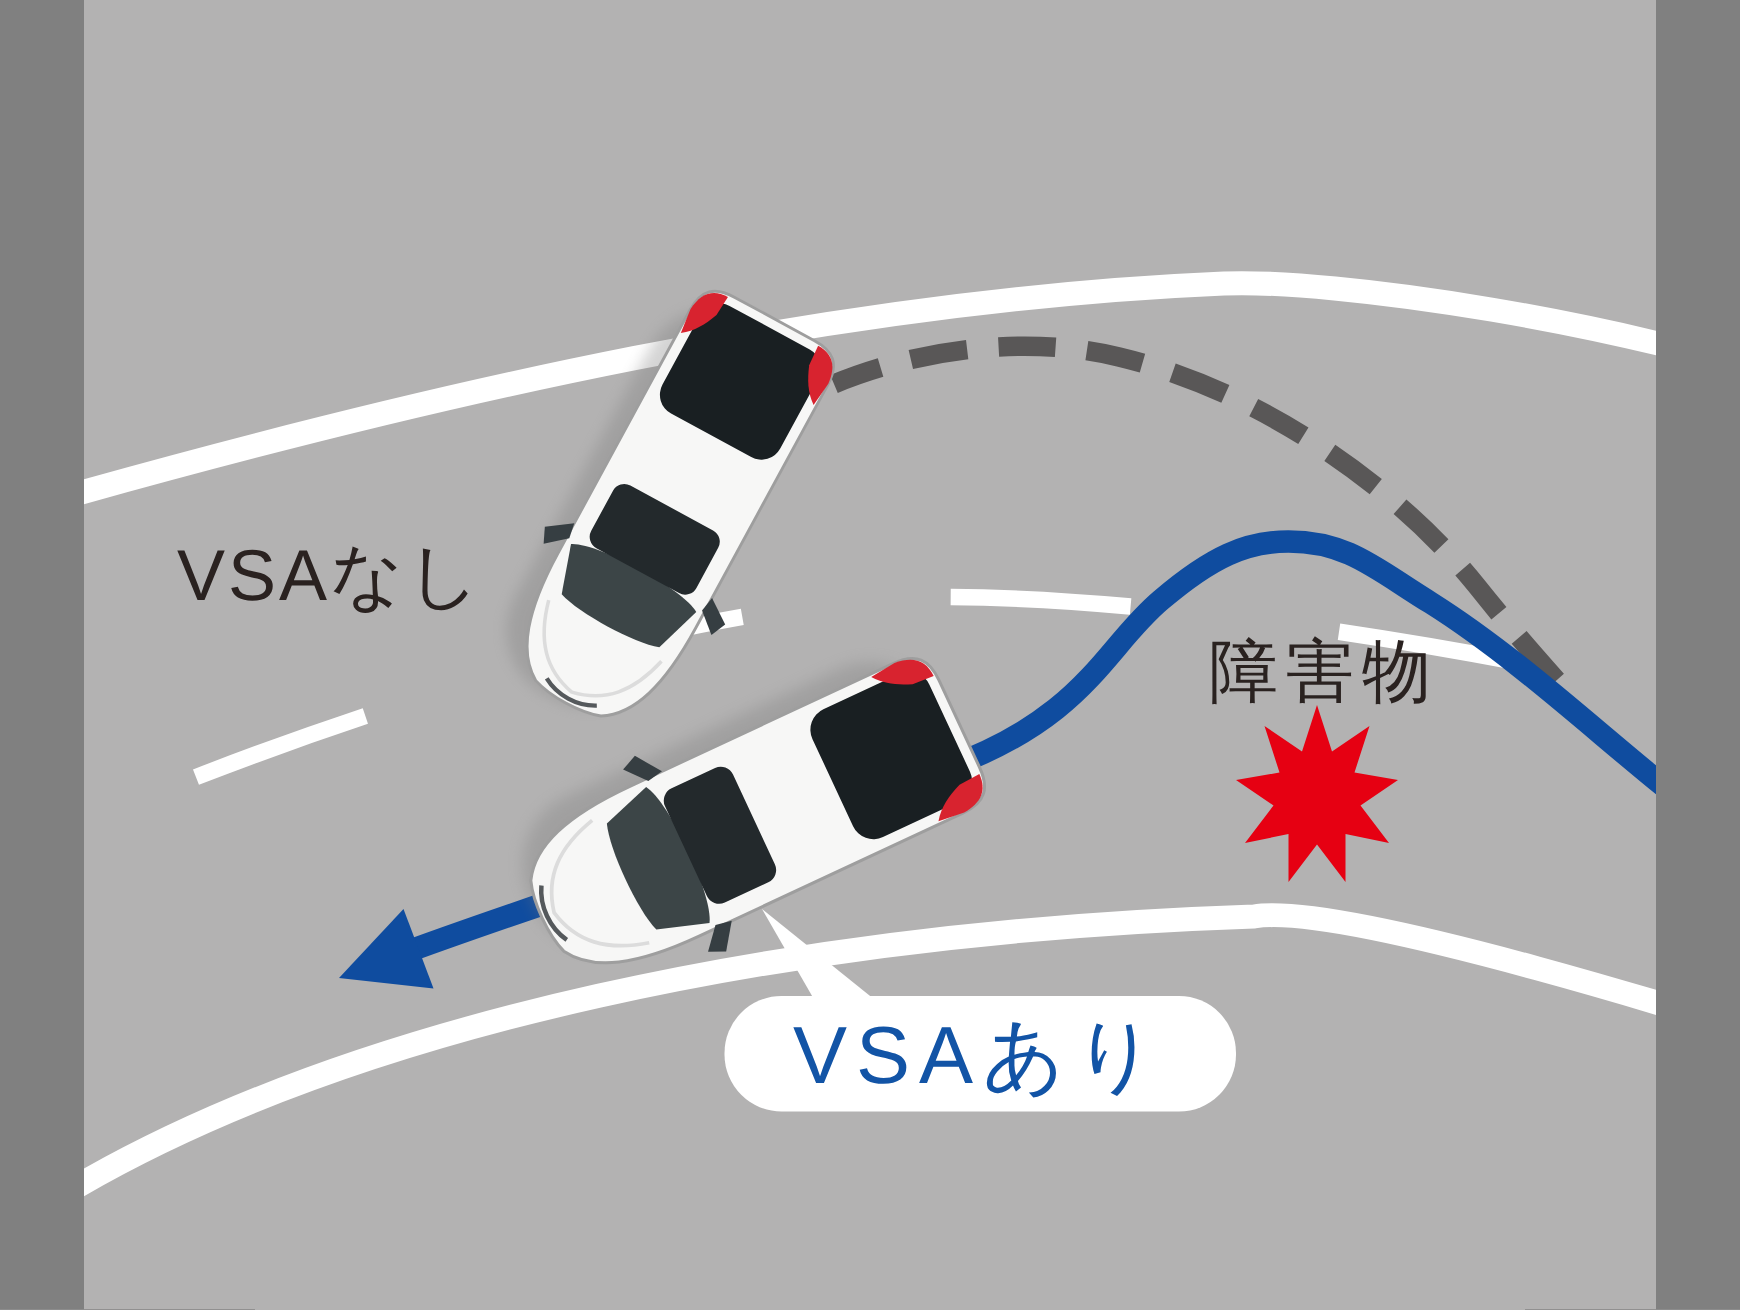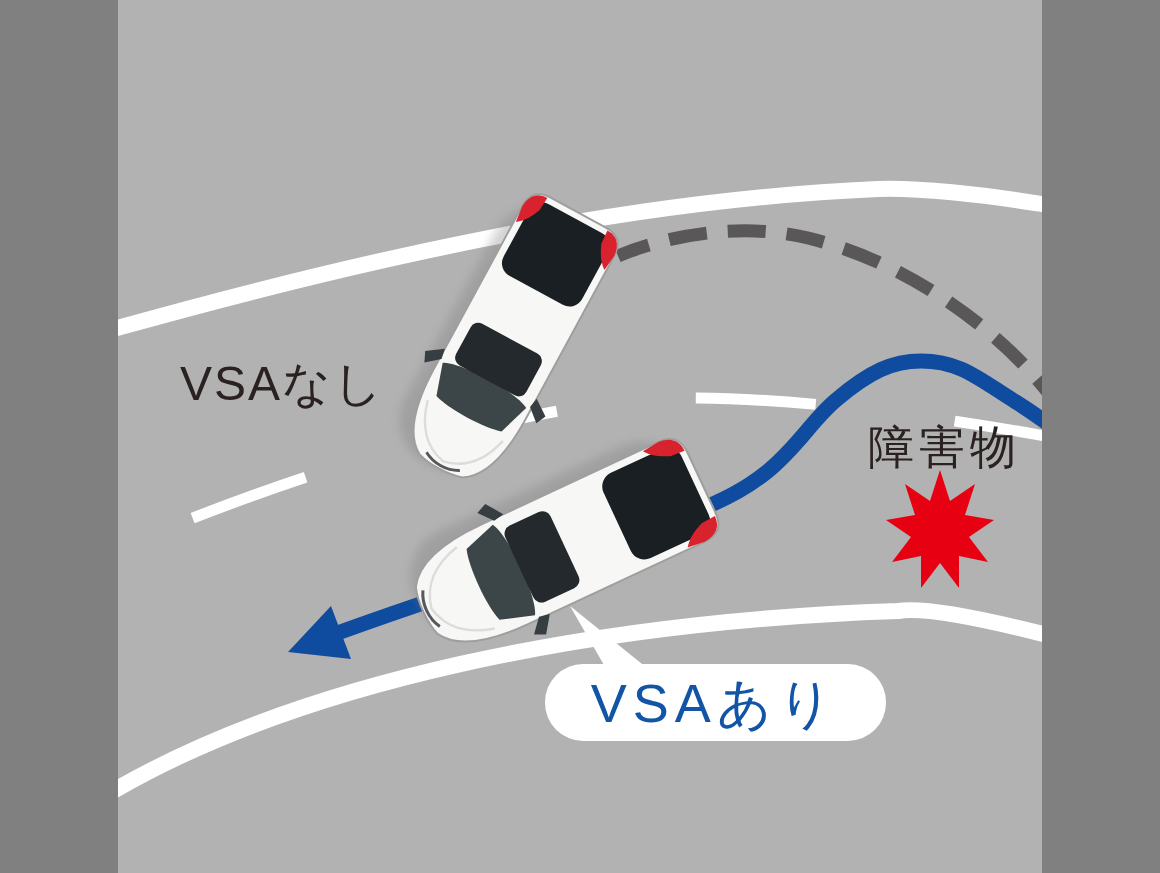--- a/index.html
+++ b/index.html
@@ -1,17 +1,17 @@
 <!DOCTYPE html>
 <html><head>
 <meta charset="utf-8">
 <style>
   html,body{margin:0;padding:0;background:#808080;}
   .stage{
-    width:924px;height:873px;margin:0 auto;position:relative;overflow:hidden;
+    width:1048px;height:873px;margin:0 auto;position:relative;overflow:hidden;
     font-family:"Liberation Sans","DejaVu Sans",sans-serif;
   }
   svg{display:block;}
   text{font-family:"Liberation Sans","DejaVu Sans",sans-serif;}
   .lbl-dark{font-size:48px;letter-spacing:2px;}
   .lbl-obstacle{font-size:46px;letter-spacing:5px;}
   .lbl-vsa{font-size:54px;letter-spacing:6px;font-weight:500;}
 </style>
 </head>
 <body>

